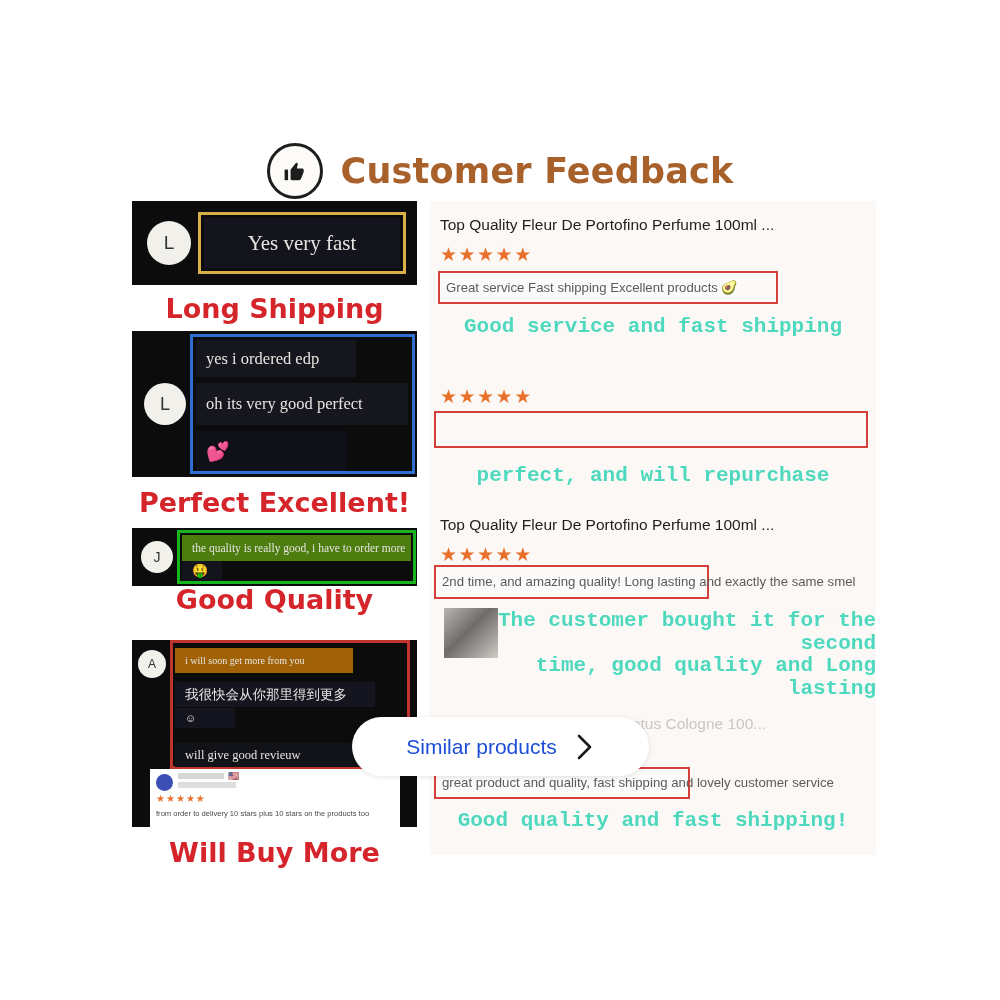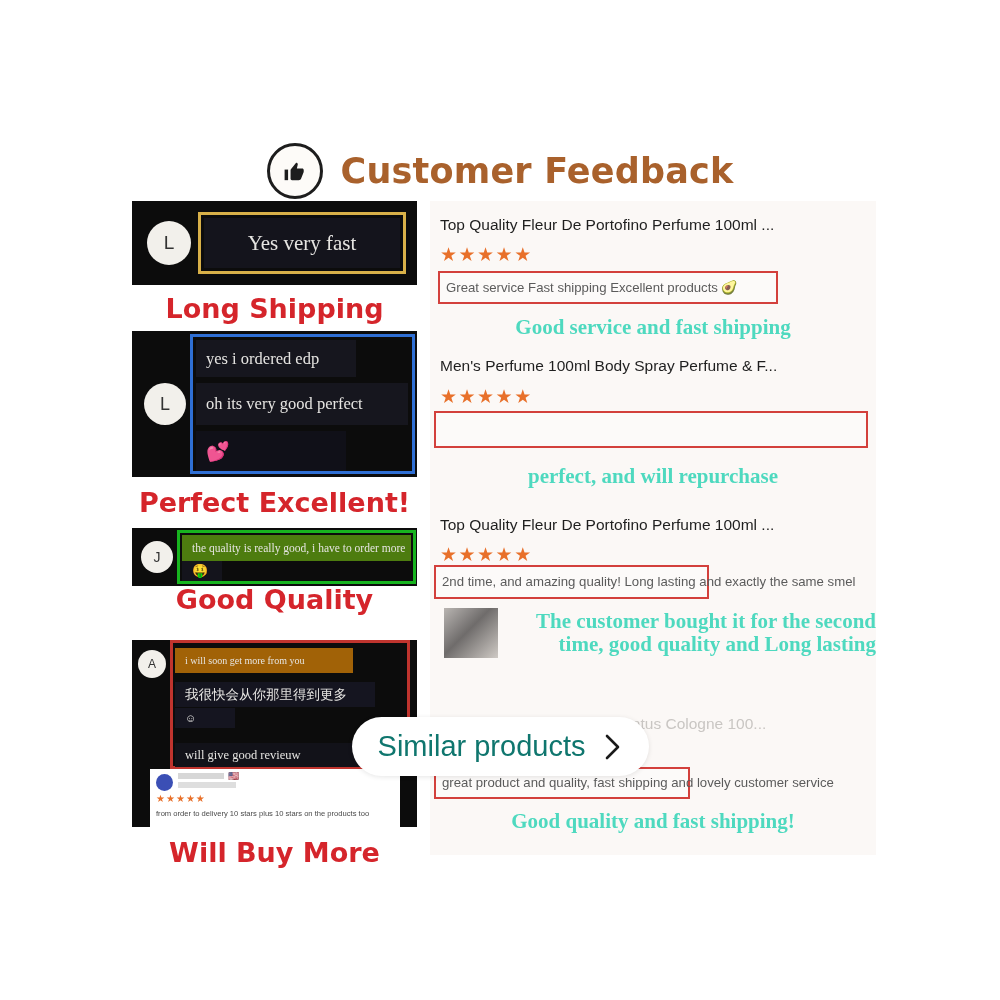--- a/index.html
+++ b/index.html
@@ -128,39 +128,39 @@
     border: 2.5px solid #d3403c;
     box-sizing: border-box;
     background: rgba(255,255,255,0.35);
     pointer-events: none;
   }
   .rv-caption {
     color: #4ed9bf;
     font-weight: bold;
     font-size: 21px;
     text-align: center;
-    font-family: Liberation Serif, serif;
+    font-family: Liberation Mono, monospace;
     line-height: 1.08;
   }
 
   
   #similar-pill {
     position: absolute;
     left: 352px; top: 717px;
     width: 297px; height: 59px;
     background: #ffffff;
     border-radius: 30px;
     display: flex; align-items: center; justify-content: center;
     gap: 18px;
     box-shadow: 0 1px 5px rgba(0,0,0,0.10);
     z-index: 40;
   }
   #similar-label {
-    font-size: 29px;
-    color: #0f766e;
+    font-size: 21px;
+    color: #1d4ed8;
     font-family: "Liberation Sans", sans-serif;
   }
   #similar-chevron svg { display: block; }
 </style>
 </head>
 <body>
 
 <div id="page">
 
   <div id="header">
@@ -227,21 +227,20 @@
 
       <div class="review" style="height:144px;">
         <div class="rv-title" style="position:absolute; left:10px; top:15px;">Top Quality Fleur De Portofino Perfume 100ml ...</div>
         <div class="rv-stars" style="position:absolute; left:10px; top:44px;">★★★★★</div>
         <div class="rv-box" style="left:8px; top:70px; width:340px; height:33px;"></div>
         <div class="rv-text" style="position:absolute; left:16px; top:79px;">Great service Fast shipping Excellent products 🥑</div>
         <div class="rv-caption" style="position:absolute; left:0; top:115px; width:446px;">Good service and fast shipping</div>
       </div>
 
       <div class="review" style="height:165px;">
-        <div class="rv-title" style="position:absolute; left:10px; top:12px;">Men's Perfume 100ml Body Spray Perfume &amp; F...</div>
         <div class="rv-stars" style="position:absolute; left:10px; top:42px;">★★★★★</div>
         <div class="rv-box" style="left:4px; top:66px; width:434px; height:37px;"></div>
         <div class="rv-caption" style="position:absolute; left:0; top:120px; width:446px;">perfect, and will repurchase</div>
       </div>
 
       <div class="review" style="height:195px;">
         <div class="rv-title" style="position:absolute; left:10px; top:6px;">Top Quality Fleur De Portofino Perfume 100ml ...</div>
         <div class="rv-stars" style="position:absolute; left:10px; top:35px;">★★★★★</div>
         <div class="rv-box" style="left:4px; top:55px; width:275px; height:34px;"></div>
         <div class="rv-text" style="position:absolute; left:12px; top:64px;">2nd time, and amazing quality! Long lasting and exactly the same smel</div>

